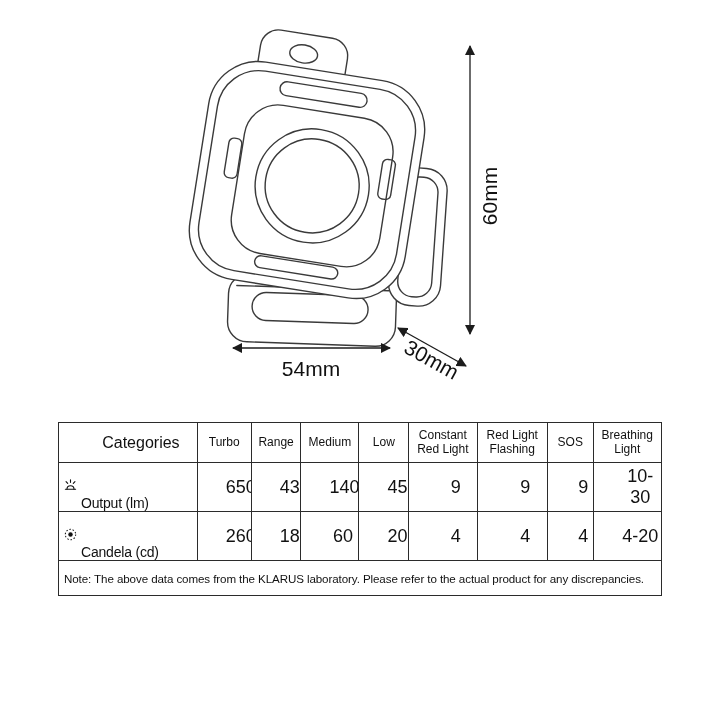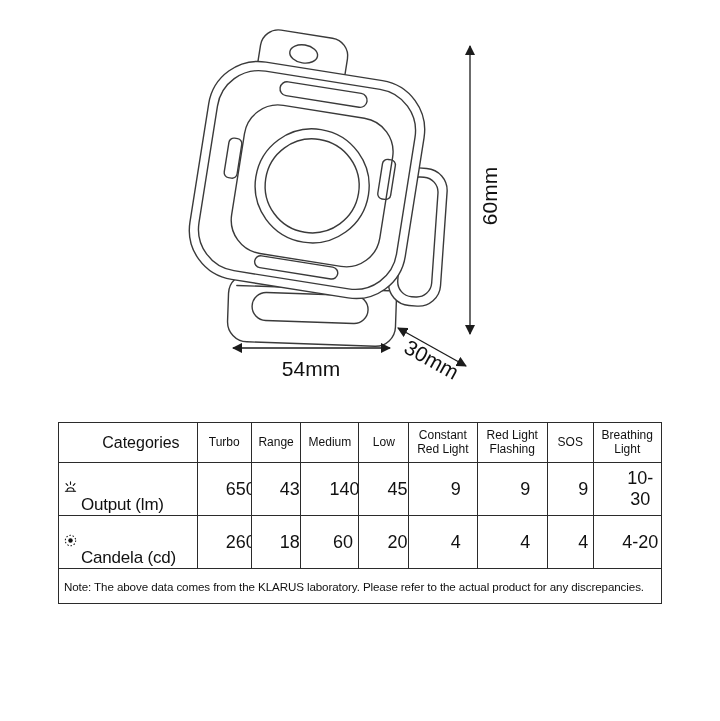--- a/index.html
+++ b/index.html
@@ -29,21 +29,21 @@
     font-weight: 400;
     padding: 1px 2px;
     overflow: hidden;
   }
   .spec-table thead th { font-size: 12px; line-height: 1.12; height: 40px; }
   .spec-table th.cat { font-size: 16px; padding-left: 28px; }
   .spec-table tbody tr { height: 35px; }
   .spec-table td.value { font-size: 18px; padding-left: 28px; }
   .spec-table td.label-cell { text-align: left; padding: 0 2px 0 5px; }
   .label-inner { display: flex; align-items: center; gap: 4px; }
-  .label-text { font-size: 17px; white-space: nowrap; letter-spacing: -0.2px; margin-top: 32px; }
+  .label-text { font-size: 14px; white-space: nowrap; letter-spacing: -0.2px; margin-top: 32px; }
   .row-icon { flex: 0 0 auto; display: inline-block; }
   tr.note-row { height: 31px; }
   td.note-cell {
     text-align: left;
     font-size: 11.6px;
     padding-left: 5px;
     white-space: nowrap;
     letter-spacing: -0.1px;
   }
 </style>

